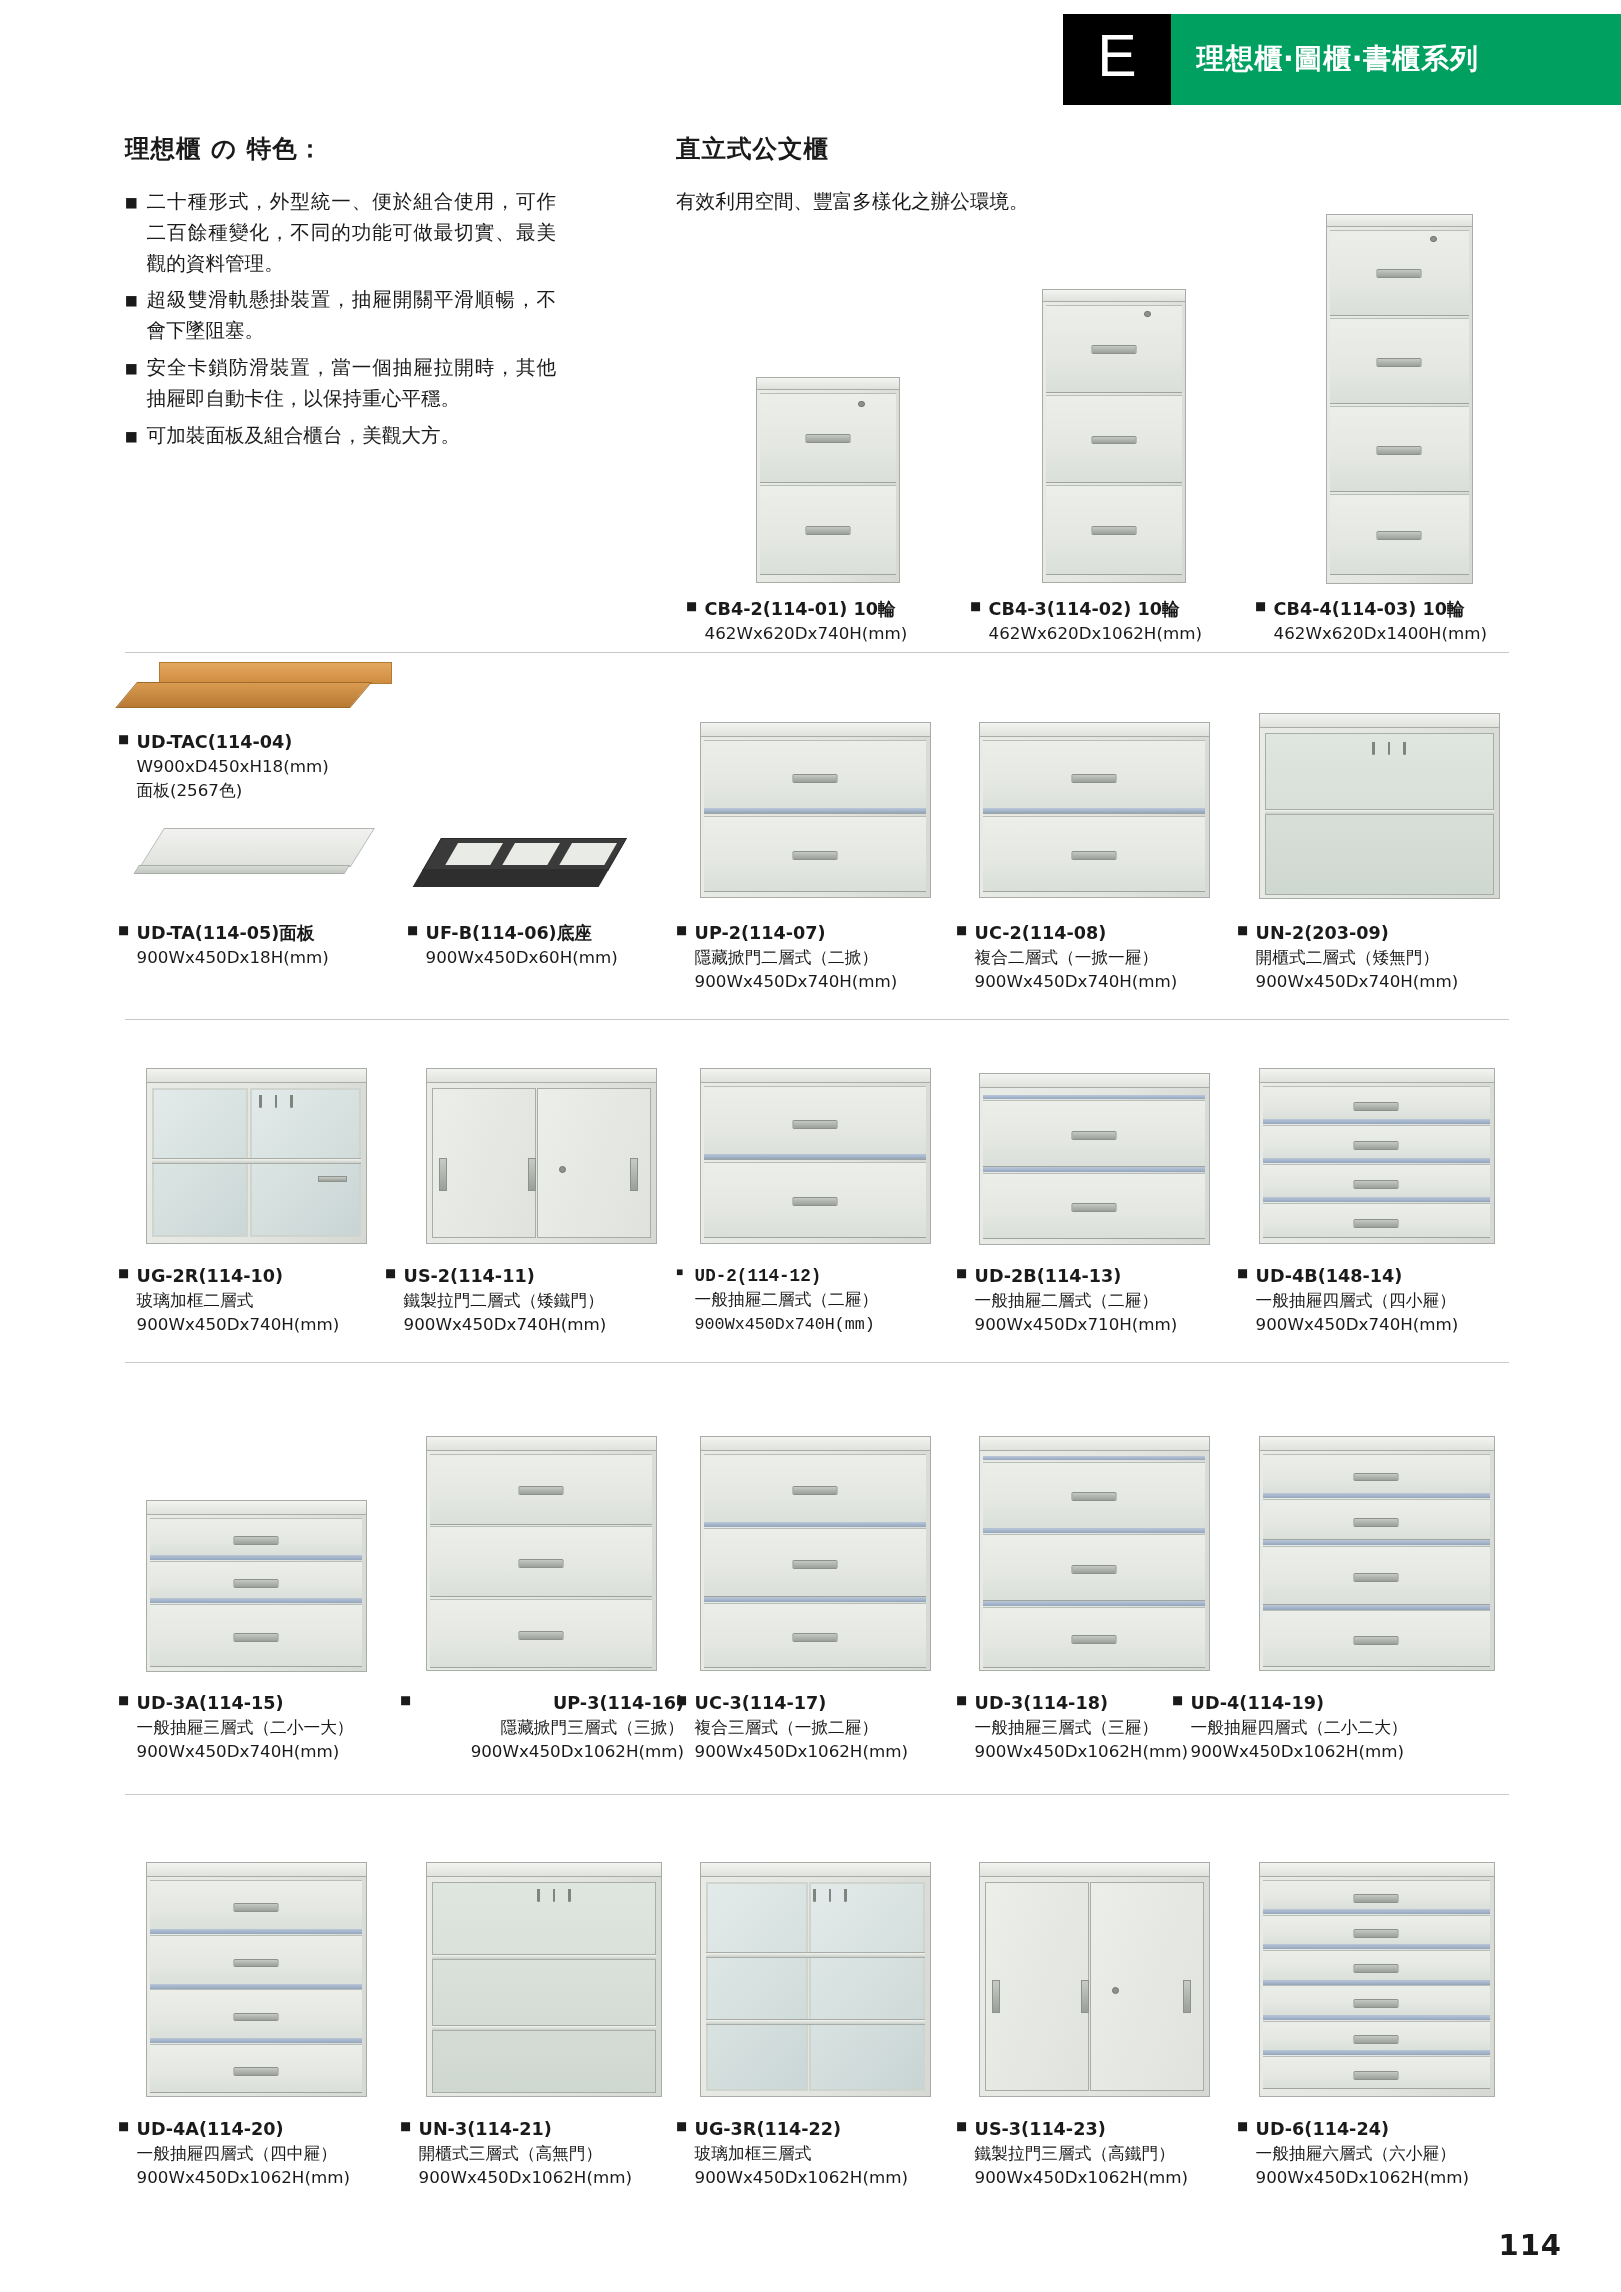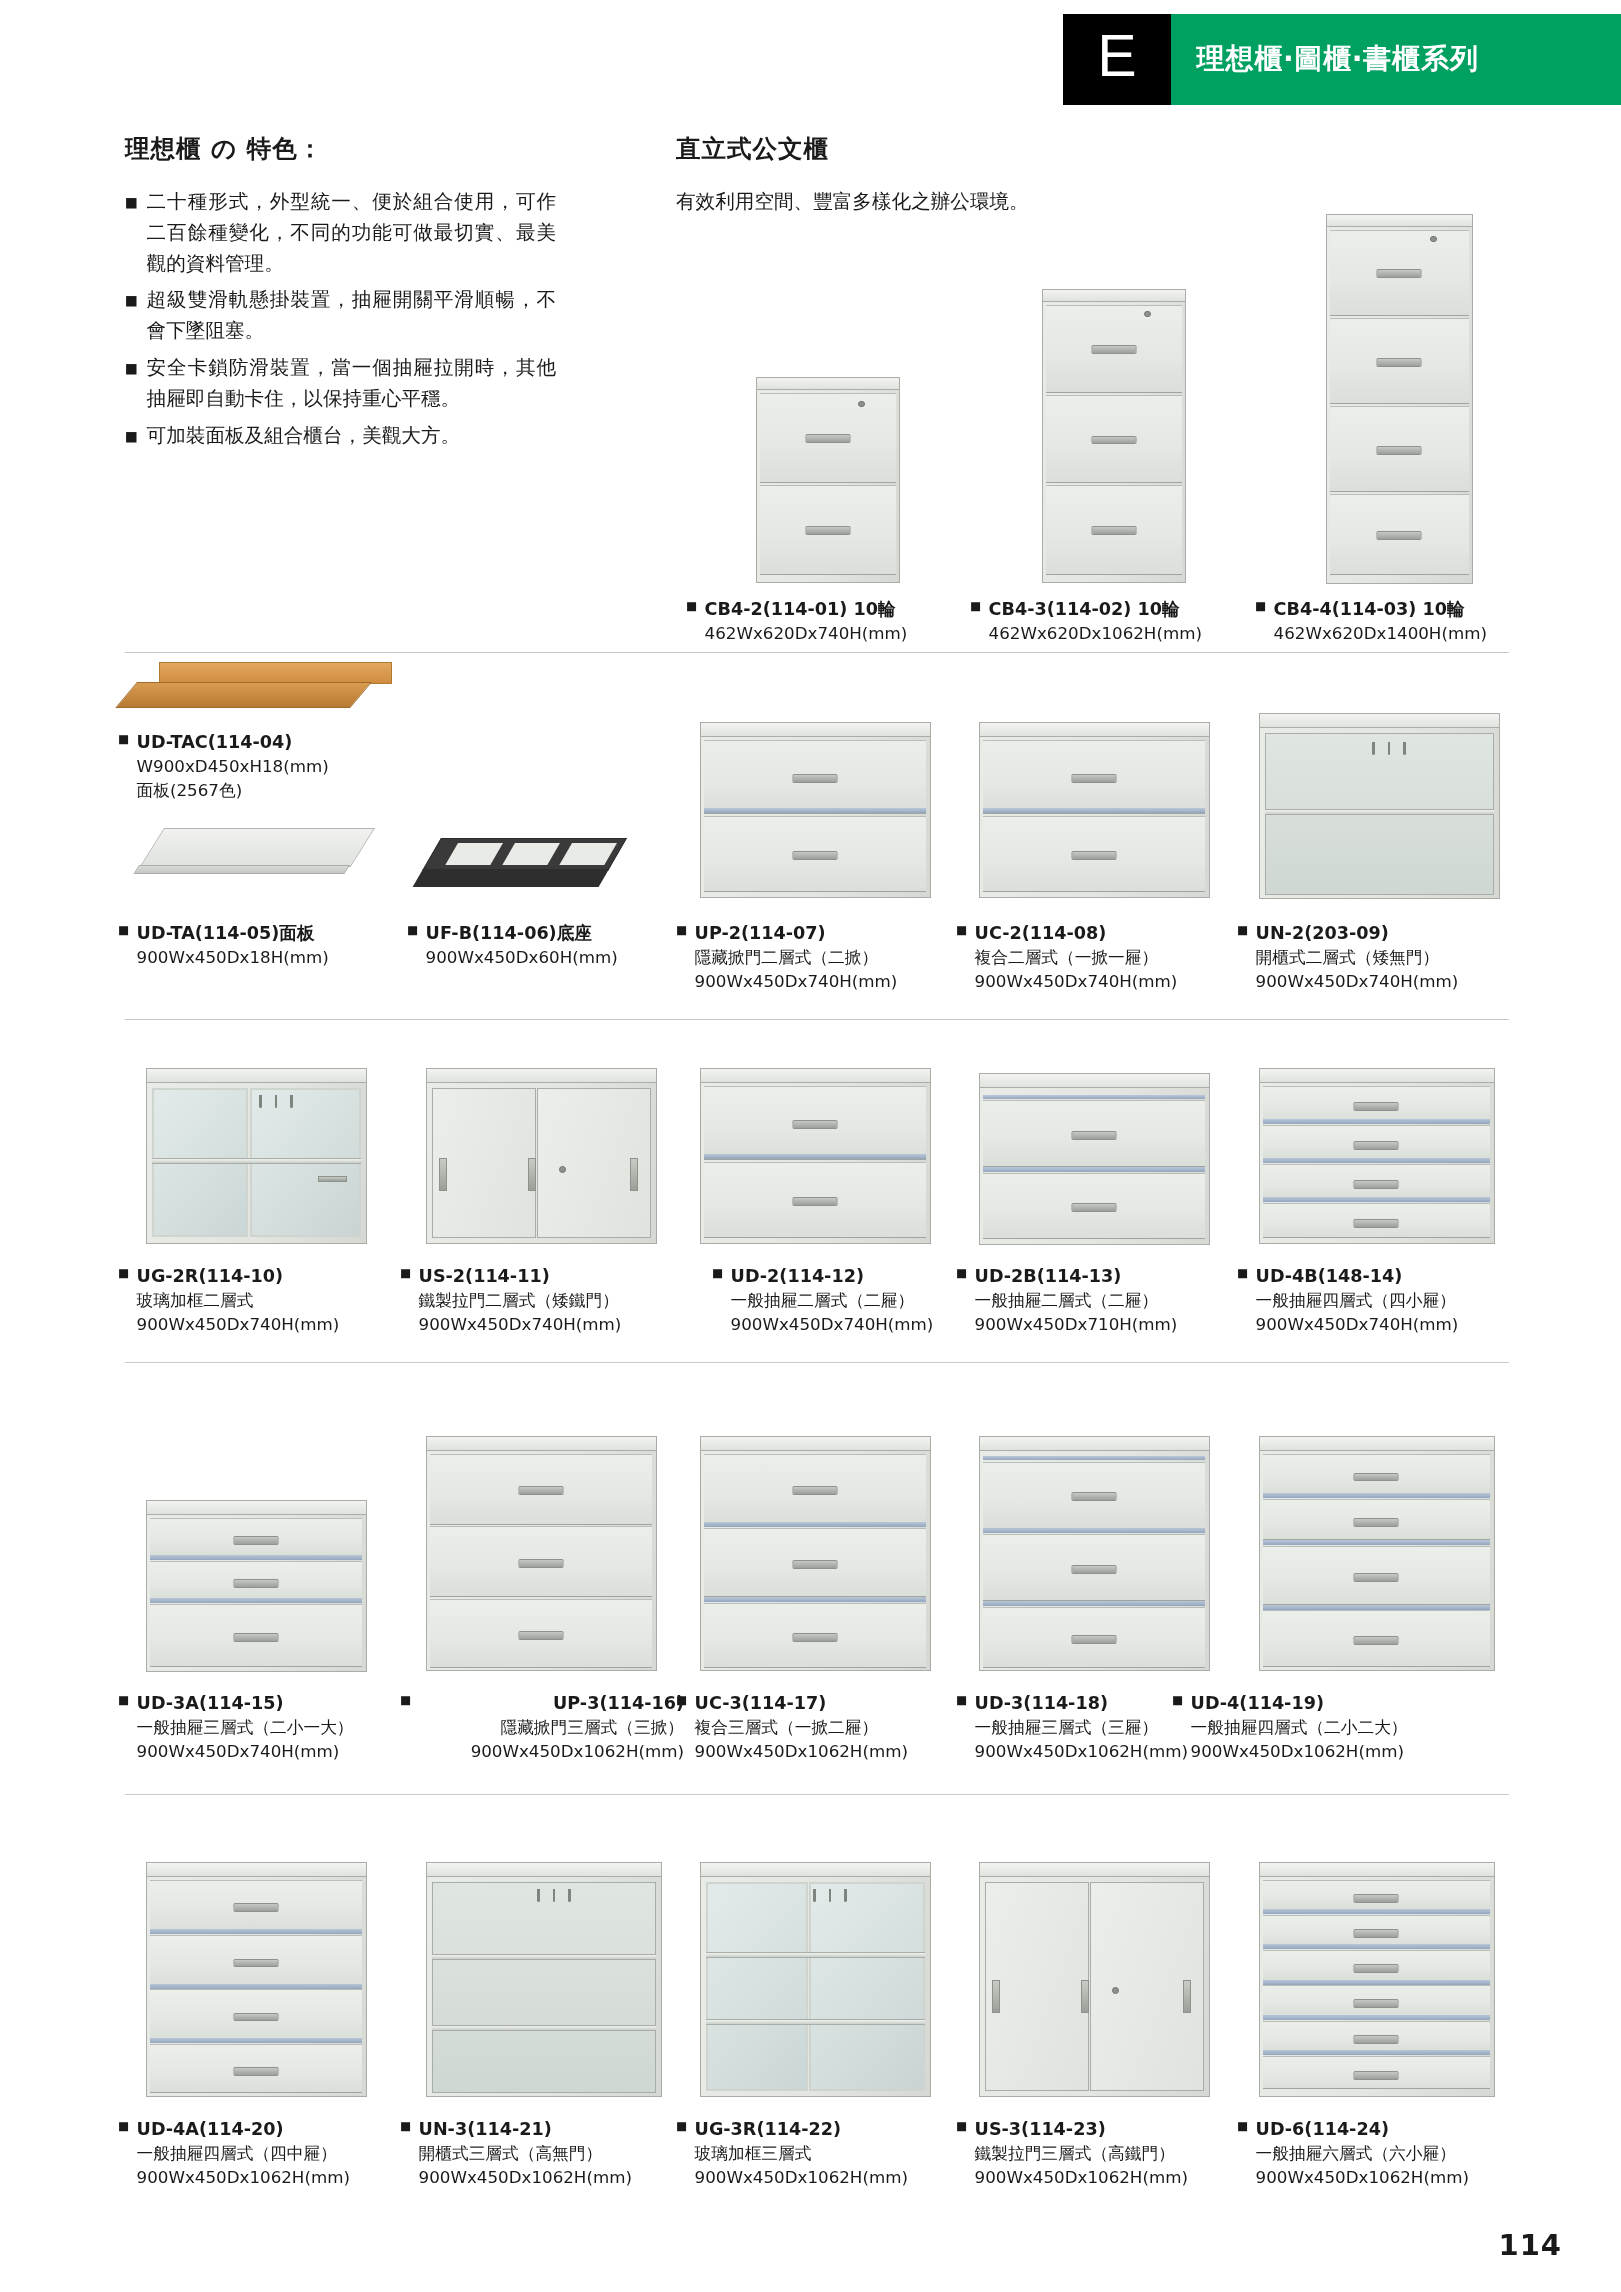--- a/index.html
+++ b/index.html
@@ -338,34 +338,34 @@
 <div class="cab" style="position:absolute; left:412px; top:1068px; width:245px; height:176px;">
   <div class="topface" style="top:0; height:13.7px; left:13.7px; right:0;"></div>
   <div class="body3d" style="top:13.7px; left:13.7px; right:0; bottom:0;"></div>
   <div class="pulldoor" style="top:19.6px; left:19.6px; width:104px; bottom:5.9px;"></div>
   <div class="pulldoor" style="top:19.6px; left:125px; right:5.9px; bottom:5.9px;"></div>
   <div class="handlebar" style="top:90px; left:27.4px; width:7.8px; height:33px;"></div>
   <div class="handlebar" style="top:90px; left:116px; width:7.8px; height:33px;"></div>
   <div class="lockdot" style="top:98px; left:147px;"></div>
   <div class="handlebar" style="top:90px; left:218px; width:7.8px; height:33px;"></div>
 </div>
-<div class="cap" style="position:absolute; left:400px; top:1264px; width:284px;">
+<div class="cap" style="position:absolute; left:385px; top:1264px; width:284px;">
   <span class="code">US-2(114-11)</span>
   <span class="desc">鐵製拉門二層式（矮鐵門）</span>
   <span class="dim">900Wx450Dx740H(mm)</span>
 </div>
 
 <div class="cab" style="position:absolute; left:686px; top:1068px; width:245px; height:176px;">
   <div class="topface" style="top:0; height:13.7px; left:13.7px; right:0;"></div>
   <div class="body3d" style="top:13.7px; left:13.7px; right:0; bottom:0;"></div>
   <div class="drawer" style="top:17.6px; height:74px; left:17.6px; right:4.9px;"></div>
   <div class="bluestripe" style="top:86px; left:17.6px; right:4.9px;"></div>
   <div class="drawer" style="top:94px; height:76px; left:17.6px; right:4.9px;"></div>
 </div>
-<div class="cap" style="position:absolute; left:712px; top:1264px; width:274px;">
+<div class="cap" style="position:absolute; left:676px; top:1264px; width:274px;font-family:Liberation Mono, monospace;">
   <span class="code">UD-2(114-12)</span>
   <span class="desc">一般抽屜二層式（二屜）</span>
   <span class="dim">900Wx450Dx740H(mm)</span>
 </div>
 
 <div class="cab" style="position:absolute; left:965px; top:1073px; width:245px; height:172px;">
   <div class="topface" style="top:0; height:13.7px; left:13.7px; right:0;"></div>
   <div class="body3d" style="top:13.7px; left:13.7px; right:0; bottom:0;"></div>
   <div class="bluestripe" style="top:21.6px; left:17.6px; right:4.9px;"></div>
   <div class="drawer" style="top:27.4px; height:67px; left:17.6px; right:4.9px;"></div>

